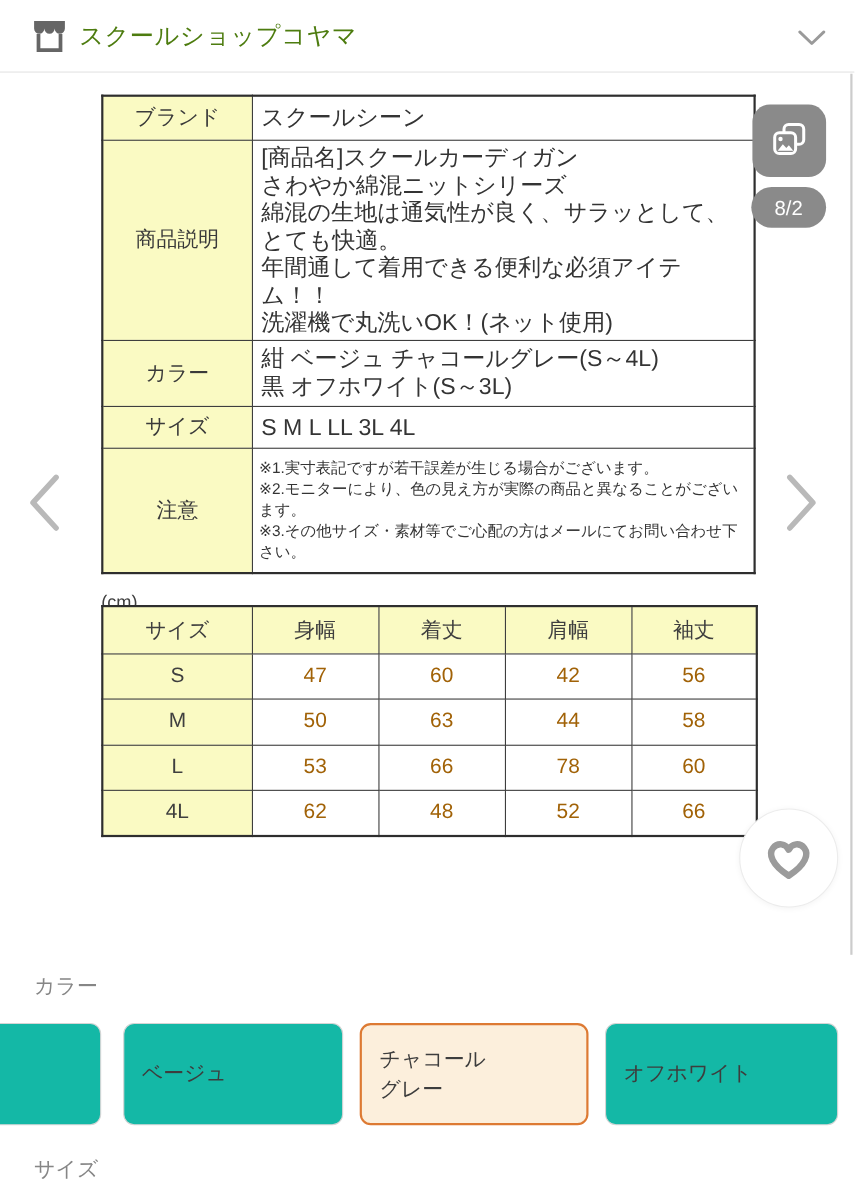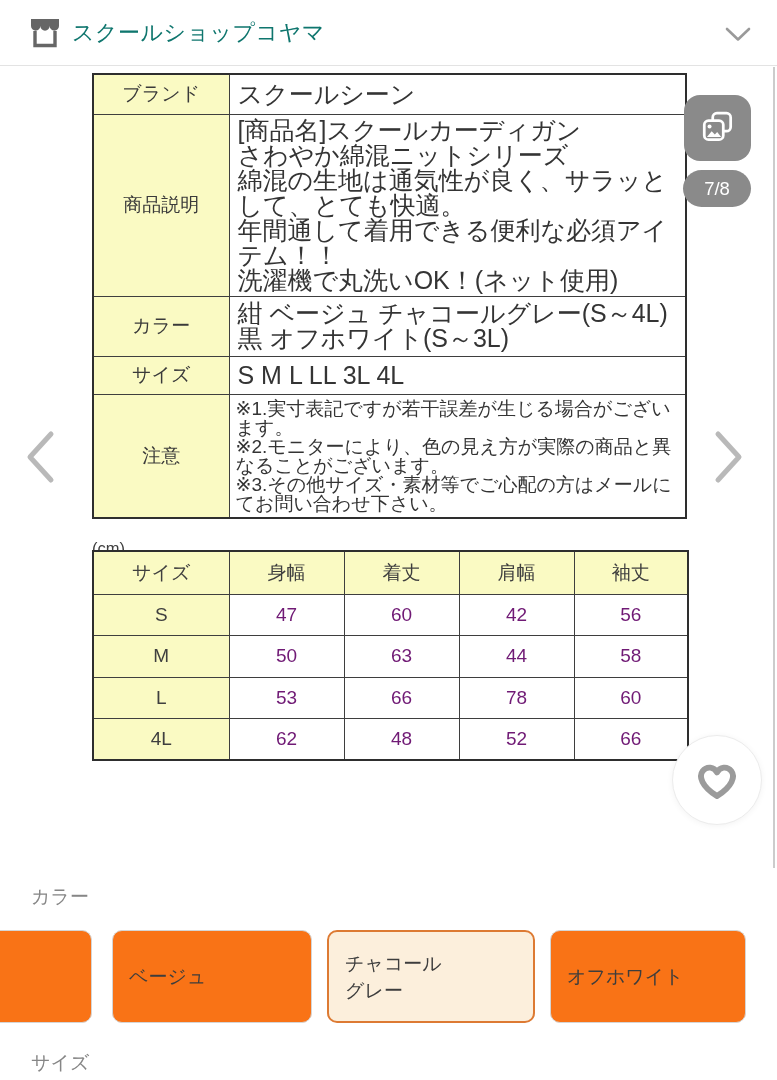--- a/index.html
+++ b/index.html
@@ -3,68 +3,68 @@
 <meta charset="utf-8">
 <style>
   html,body{margin:0;padding:0;background:#fff;}
   .page{position:relative;width:777px;height:1080px;overflow:hidden;background:#fff;
         font-family:"Liberation Sans","DejaVu Sans",sans-serif;color:#3a3a3a;}
 
   
   .shop-header{position:absolute;left:0;top:0;width:777px;height:66px;background:#fff;
                border-bottom:1px solid #e3e3e3;display:flex;align-items:center;box-sizing:border-box;}
   .shop-icon{margin-left:28px;width:34px;height:32px;flex:0 0 auto;}
-  .shop-title{margin-left:10px;font-size:22px;color:#0f766e;letter-spacing:0.5px;text-align:center;}
+  .shop-title{margin-left:10px;font-size:22px;color:#4d7c0f;letter-spacing:0.5px;text-align:center;}
   .hdr-chevron{position:absolute;right:25px;top:26px;}
 
   
   .image-area{position:absolute;left:0;top:67px;width:777px;height:801px;background:#fff;}
   .photo-edge{position:absolute;left:773px;top:0;width:2px;height:801px;background:#cccccc;}
 
-  table.spec{position:absolute;left:92px;top:6px;width:595px;border-collapse:collapse;
+  table.spec{position:absolute;left:92px;top:19px;width:595px;border-collapse:collapse;
              table-layout:fixed;border:2.5px solid #2e2e2e;}
   table.spec td{border:1.6px solid #3e3e3e;vertical-align:middle;box-sizing:border-box;}
   td.lbl{width:136px;background:var(--cell-yellow);text-align:center;font-size:19px;color:#3a3a3a;}
-  td.cnt{padding:3px 8px;font-size:25px;line-height:25px;white-space:pre-wrap;color:#343434;}
+  td.cnt{padding:3px 8px;font-size:21px;line-height:25px;white-space:pre-wrap;color:#343434;}
   tr.r-brand{height:40px;} tr.r-desc{height:155px;} tr.r-color{height:60px;}
   tr.r-size{height:38px;} tr.r-mat{height:38px;} tr.r-note{height:114px;}
-  tr.r-note td.cnt{font-size:19px;line-height:19px;padding:4px 6px;}
+  tr.r-note td.cnt{font-size:14px;line-height:19px;padding:4px 6px;}
 
   .cm-label{position:absolute;left:92px;top:472px;font-size:16.5px;color:#3f3f3f;}
   table.sizechart{position:absolute;left:92px;top:483px;width:595px;border-collapse:collapse;
                   table-layout:fixed;border:2.5px solid #2e2e2e;}
   table.sizechart th,table.sizechart td{border:1.6px solid #3e3e3e;text-align:center;
                   font-weight:normal;font-size:19px;color:#3f3f3f;box-sizing:border-box;}
   table.sizechart th{background:var(--cell-yellow);height:43px;}
-  table.sizechart td{height:41.5px;color:#701a75;}
+  table.sizechart td{height:41.5px;color:#a16207;}
   table.sizechart td.szlbl{background:var(--cell-yellow);color:#3f3f3f;}
 
   .gallery-btn{position:absolute;left:684px;top:28px;width:67px;height:66px;border-radius:16px;
                background:var(--badge-gray);display:flex;align-items:center;justify-content:center;border:none;}
   .counter-badge{position:absolute;left:683px;top:103px;width:68px;height:37px;border-radius:19px;
                background:var(--badge-gray);color:#fff;font-size:18.5px;display:flex;
                align-items:center;justify-content:center;}
   .nav-prev{position:absolute;left:24px;top:363px;width:32px;height:54px;background:none;border:none;padding:0;}
   .nav-next{position:absolute;left:713px;top:363px;width:32px;height:54px;background:none;border:none;padding:0;}
   .fav-btn{position:absolute;left:672px;top:668px;width:90px;height:90px;border-radius:50%;
            background:#fff;border:1px solid #ececec;box-shadow:0 1px 6px rgba(0,0,0,0.05);
            display:flex;align-items:center;justify-content:center;}
 
   
   .opt-label{position:absolute;left:31px;font-size:19px;color:#868686;}
   .color-label{top:884px;} .size-label{top:1050px;}
-  .color-btn{position:absolute;top:930px;height:93px;background:#f97316;border:1.5px solid #d5d5d5;
+  .color-btn{position:absolute;top:930px;height:93px;background:#14b8a6;border:1.5px solid #d5d5d5;
              border-radius:10px;font-size:19px;color:#3d3d3d;display:flex;align-items:center;
              padding:0 16px;box-sizing:border-box;white-space:pre-line;line-height:27px;
              font-family:inherit;text-align:left;}
   .color-btn.selected{border:2.5px solid var(--accent-orange);background:var(--selected-bg);}
   .btn-navy{left:-30px;width:122px;}
   .btn-beige{left:112px;width:200px;}
   .btn-charcoal{left:327px;width:208px;}
-  .btn-offwhite{left:550px;width:196px;}
+  .btn-offwhite{left:550px;width:212px;}
 </style>
 </head>
 <body>
 
 <div class="page">
 
   <div class="shop-header">
     <svg class="shop-icon" viewBox="0 0 34 32">
       <path fill="#666666" d="M3,2 H31 V9 a4.66,4.66 0 0 1 -9.33,0 a4.66,4.66 0 0 1 -9.33,0 a4.66,4.66 0 0 1 -9.33,0 Z"></path>
       <path fill="none" stroke="#666666" stroke-width="3.4" d="M7,14 V28.5 H27 V14"></path>
@@ -160,21 +160,21 @@
 
     <button class="gallery-btn">
       <svg width="38" height="38" viewBox="0 0 36 36">
         <rect x="13" y="4" width="17" height="17" rx="4" fill="none" stroke="#ffffff" stroke-width="2.6"></rect>
         <rect x="5" y="11" width="18" height="18" rx="4" fill="#8a8a8a" stroke="#ffffff" stroke-width="2.6"></rect>
         <circle cx="10" cy="16.5" r="1.9" fill="#ffffff"></circle>
         <path d="M7.5,26.5 L12,21 L15,24.2 L17.2,21.8 L21,26.5 Z" fill="#ffffff"></path>
       </svg>
     </button>
     <div class="counter-badge">
-      <span>7/8</span>
+      <span>8/2</span>
     </div>
 
     <button class="nav-prev">
       <svg width="32" height="54" viewBox="0 0 32 54">
         <polyline points="27,4 6,27 27,50" fill="none" stroke="#b9b9b9" stroke-width="5" stroke-linecap="round" stroke-linejoin="round"></polyline>
       </svg>
     </button>
     <button class="nav-next">
       <svg width="32" height="54" viewBox="0 0 32 54">
         <polyline points="5,4 26,27 5,50" fill="none" stroke="#b9b9b9" stroke-width="5" stroke-linecap="round" stroke-linejoin="round"></polyline>

